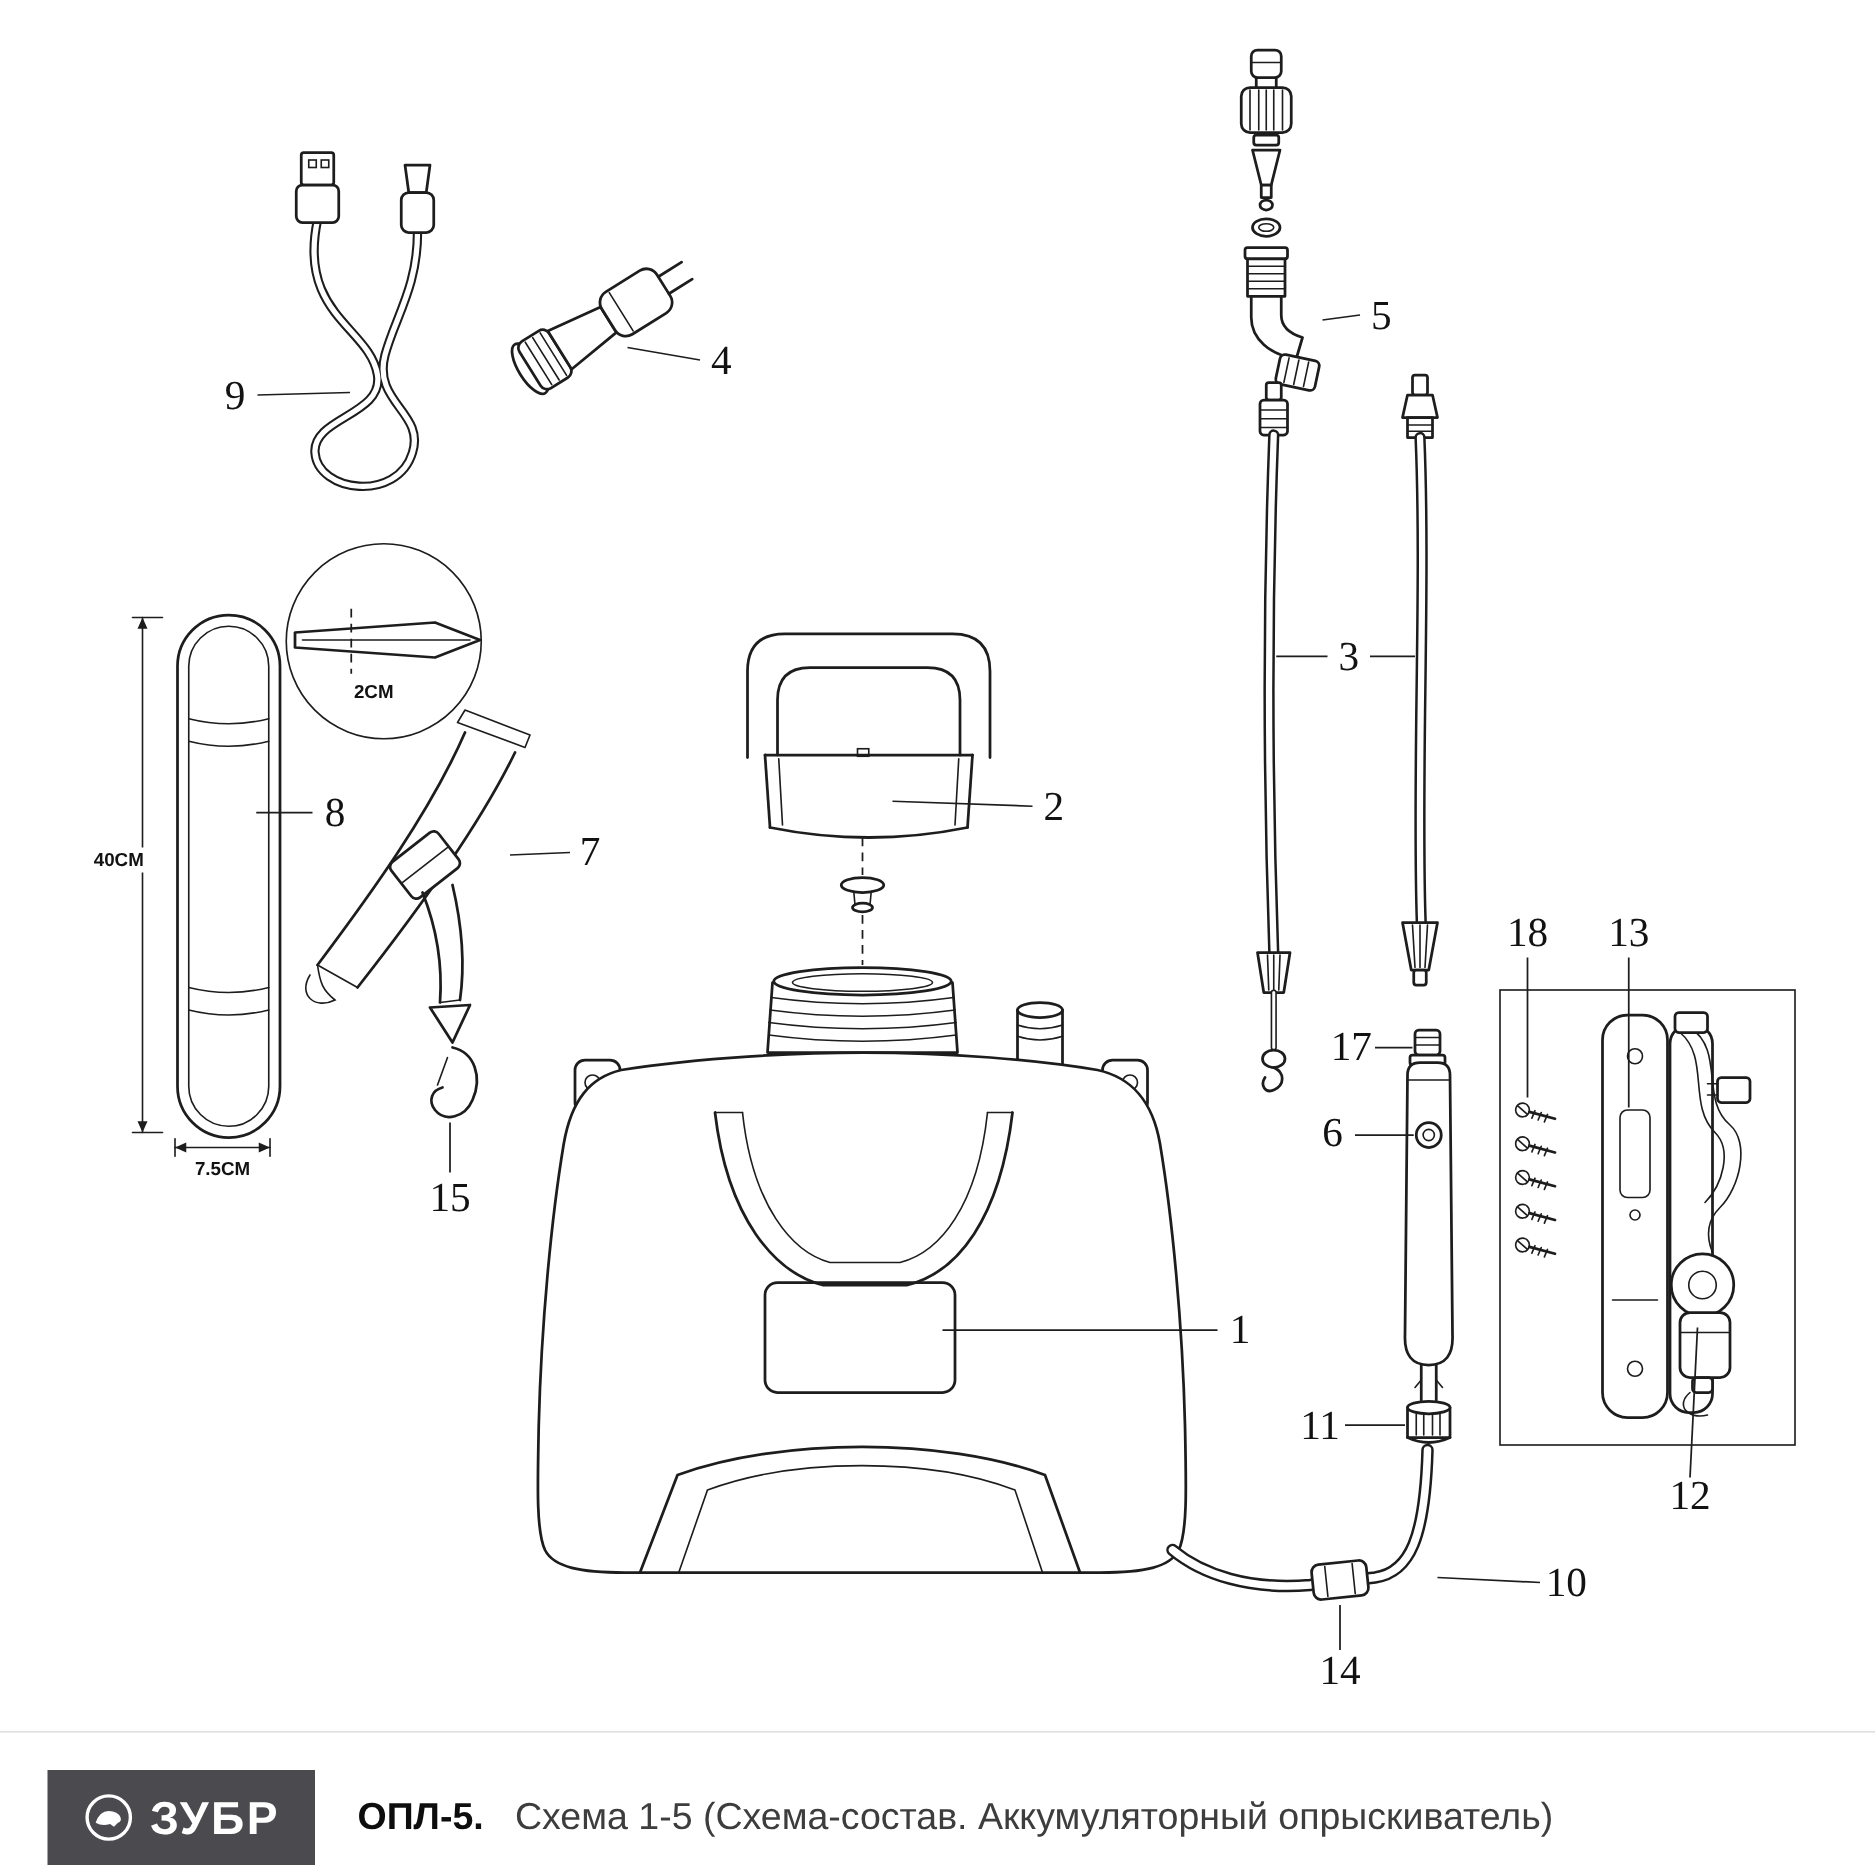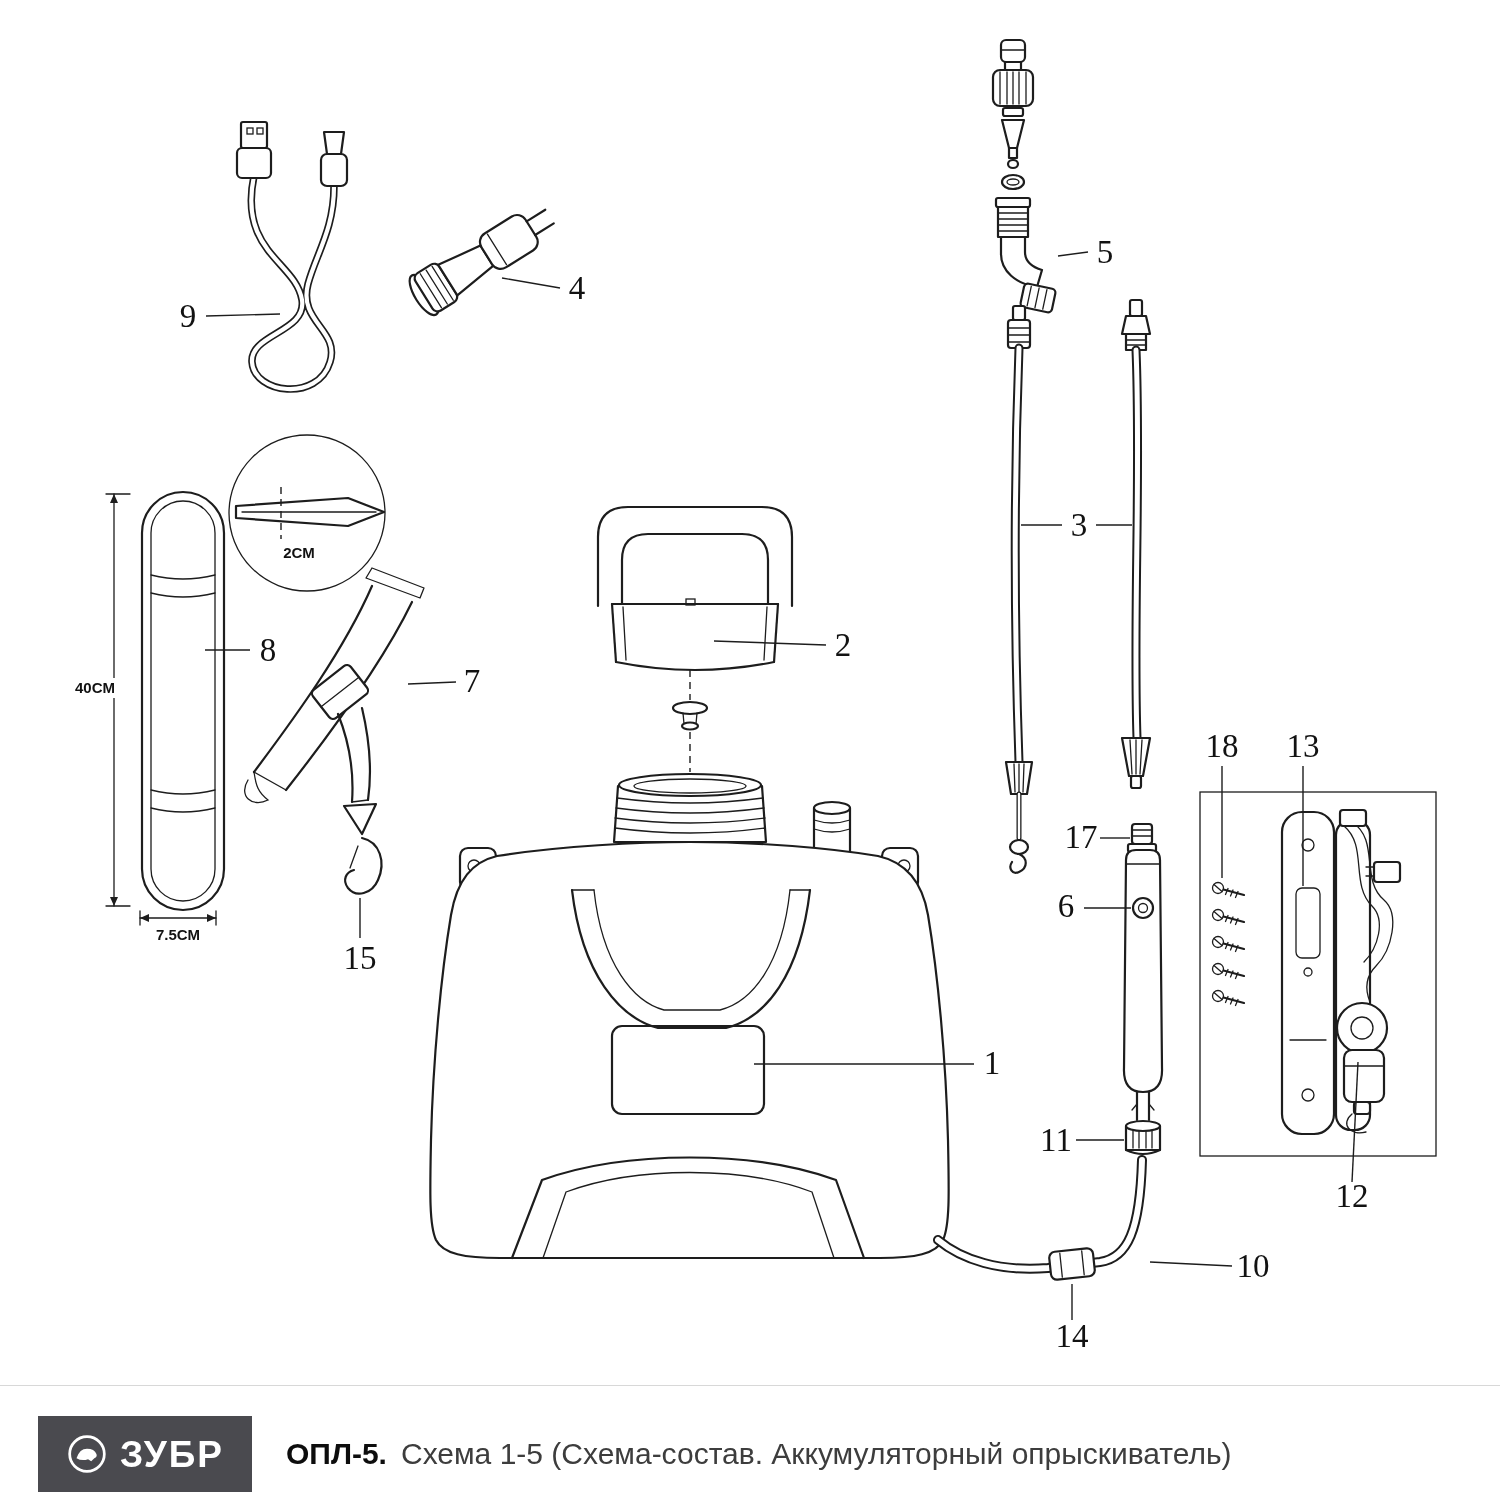--- a/index.html
+++ b/index.html
@@ -15,21 +15,21 @@
   .dash { stroke:#1d1d1d; stroke-width:1.4; fill:none; stroke-dasharray:7 5; }
   .tubeO { stroke:#1d1d1d; fill:none; stroke-linecap:round; }
   .tubeI { stroke:#ffffff; fill:none; stroke-linecap:round; }
   .callout { font-family:"Liberation Serif", serif; font-size:33px; fill:#121212; text-anchor:middle; }
   .dim { font-family:"Liberation Sans", sans-serif; font-size:15px; font-weight:bold; fill:#121212; text-anchor:middle; }
   .footer-rule { position:absolute; left:0; top:1385px; width:1500px; height:0; border-top:1px solid #d8d8d8; }
   .footer { position:absolute; left:38px; top:1416px; height:76px; display:flex; align-items:center; gap:34px; }
   .logo { width:214px; height:76px; background:#4a4a4f; display:flex; align-items:center; justify-content:center; gap:12px; }
   .logo-text { color:#ffffff; font-weight:bold; font-size:37px; letter-spacing:2px; line-height:1; }
   .title { font-size:30px; color:#3d3d3d; white-space:nowrap; }
-  .title .model { color:#0d0d0d; font-weight:bold; margin-right:14px; }
+  .title .model { color:#0d0d0d; font-weight:bold; margin-right:25px; }
 </style>
 </head>
 <body>
 
 <svg width="1500" height="1385" viewBox="0 0 1500 1385">
 
   <g>
     <path class="tubeO" stroke-width="7.5" d="M 254 176 C 238 252, 296 262, 302 300 C 307 332, 250 334, 252 362 C 254 394, 318 402, 330 362 C 340 330, 298 322, 308 284 C 316 254, 334 230, 334 186"></path>
     <path class="tubeI" stroke-width="4.2" d="M 254 176 C 238 252, 296 262, 302 300 C 307 332, 250 334, 252 362 C 254 394, 318 402, 330 362 C 340 330, 298 322, 308 284 C 316 254, 334 230, 334 186"></path>
     <rect class="lnf" x="241" y="122" width="26" height="26" rx="2"></rect>

